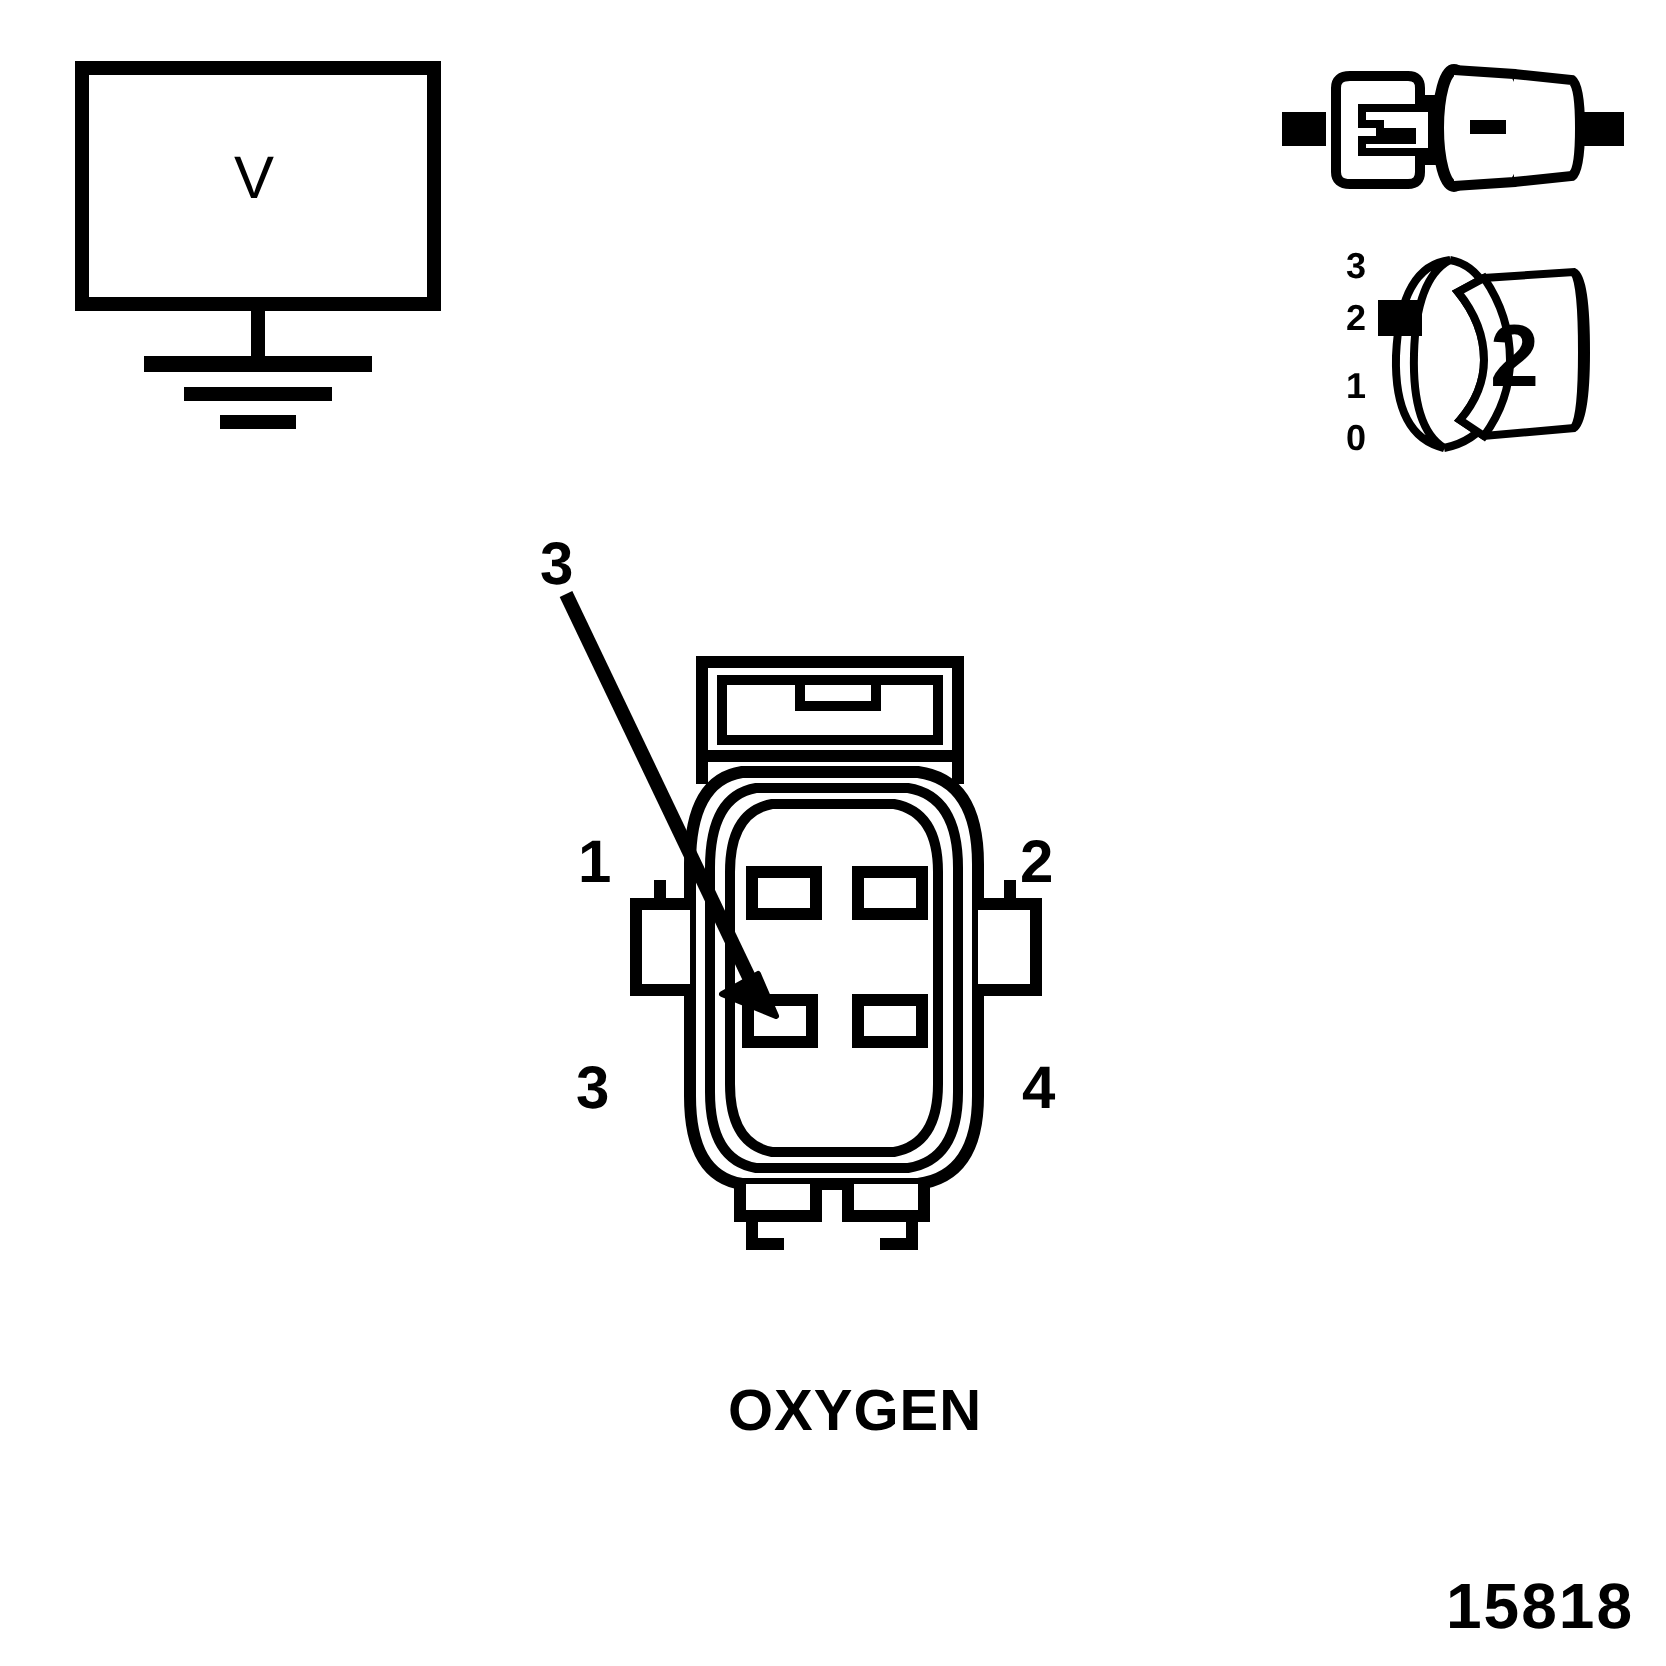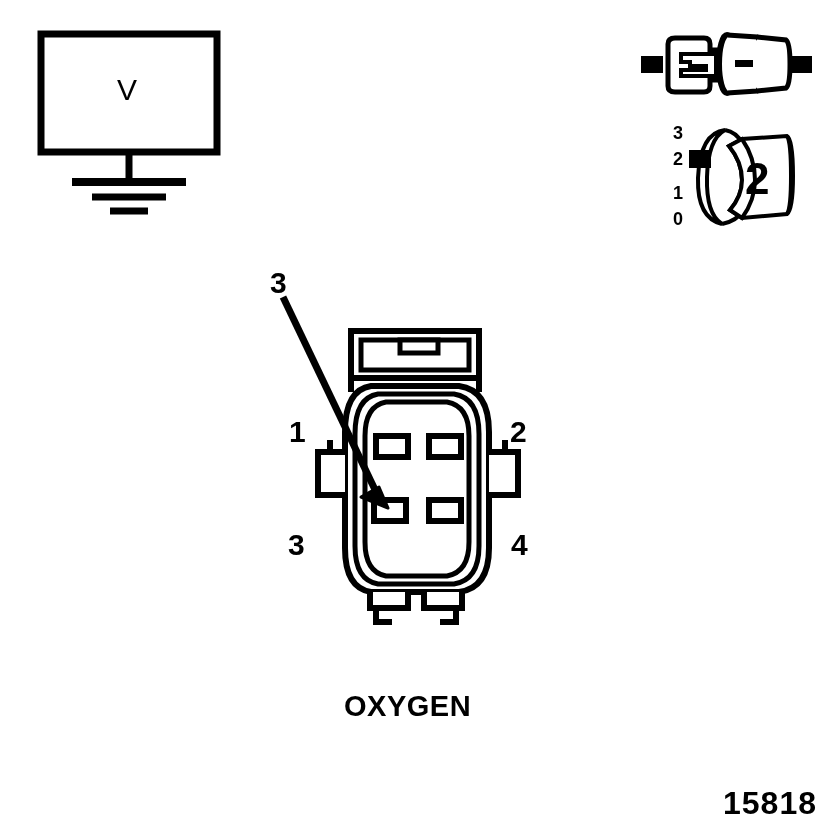--- a/index.html
+++ b/index.html
@@ -199,17 +199,17 @@
 
   <div class="lbl dial-face-num" style="left:745px; top:157px;">2</div>
 
   <div class="lbl pin-num" style="left:270px; top:268px;">3</div>
 
   <div class="lbl pin-num" style="left:289px; top:417px;">1</div>
   <div class="lbl pin-num" style="left:510px; top:417px;">2</div>
   <div class="lbl pin-num" style="left:288px; top:530px;">3</div>
   <div class="lbl pin-num" style="left:511px; top:530px;">4</div>
 
-  <div class="lbl caption" style="left:344px; top:692px;">OXYGEN</div>
+  <div class="lbl caption" style="left:364px; top:692px;">OXYGEN</div>
 
   <div class="lbl fig-num" style="left:723px; top:787px;">15818</div>
 
 </div>
 
 </body></html>

